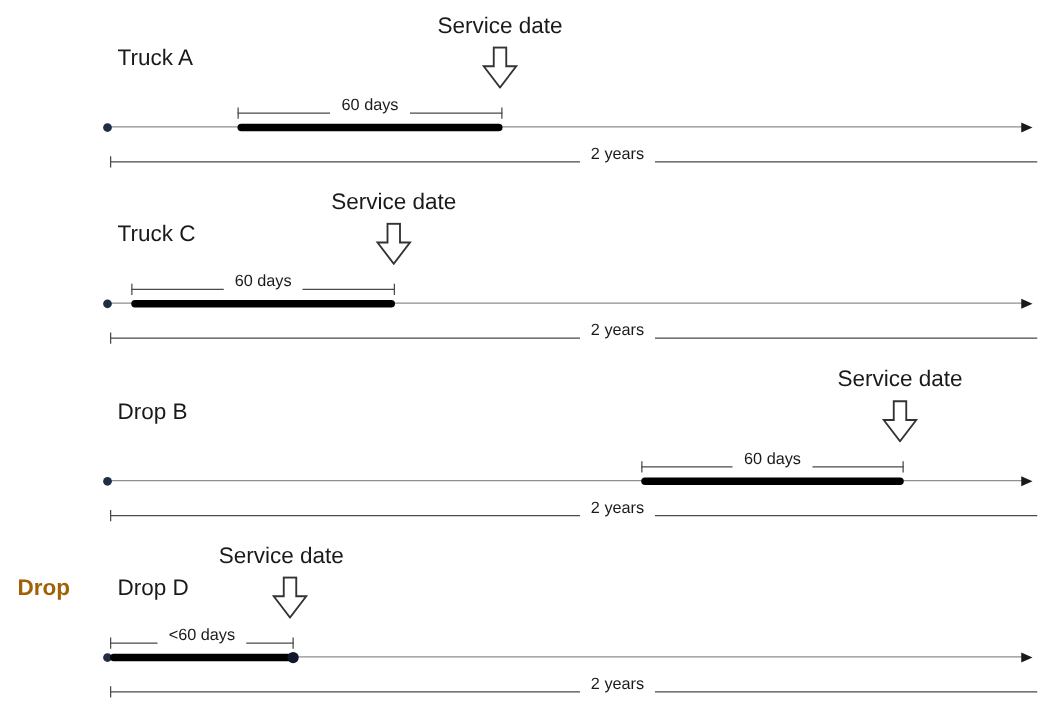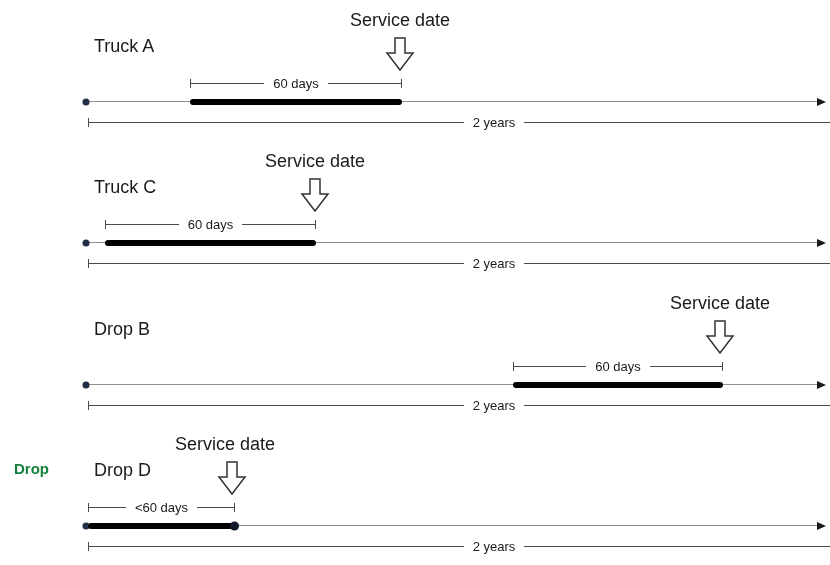--- a/index.html
+++ b/index.html
@@ -33,25 +33,25 @@
   .sec-c .down-arrow { left: 299px; }
   .sec-b .down-arrow { left: 704px; }
   .sec-d .down-arrow { left: 216px; }
 
   .truck-label {
     position: absolute; left: 78px; top: 36px;
     font-size: 18px; color: #1a1a1a; white-space: nowrap; margin-left: 16px;
   }
   .drop-label {
     position: absolute; left: 14px; top: 36px;
-    font-size: 15px; font-weight: bold; color: #15803d; white-space: nowrap;
+    font-size: 18px; font-weight: bold; color: #a16207; white-space: nowrap;
   }
 
   .dim {
-    position: absolute; display: flex; align-items: center; height: 16px;
+    position: absolute; display: flex; align-items: flex-end; height: 16px;
   }
   .dim-seg { flex: 1; height: 1px; background: #4a4a4a; position: relative; min-width: 4px; }
   .dim-seg::before {
     content: ""; position: absolute; top: -4px; width: 1px; height: 9px; background: #4a4a4a;
   }
   .dim-seg.seg-l::before { left: 0; }
   .dim-seg.seg-r::before { right: 0; }
   .dim-text { padding: 0 9px; font-size: 13px; color: #1a1a1a; white-space: nowrap; }
 
   .days-dim { top: 75px; }

